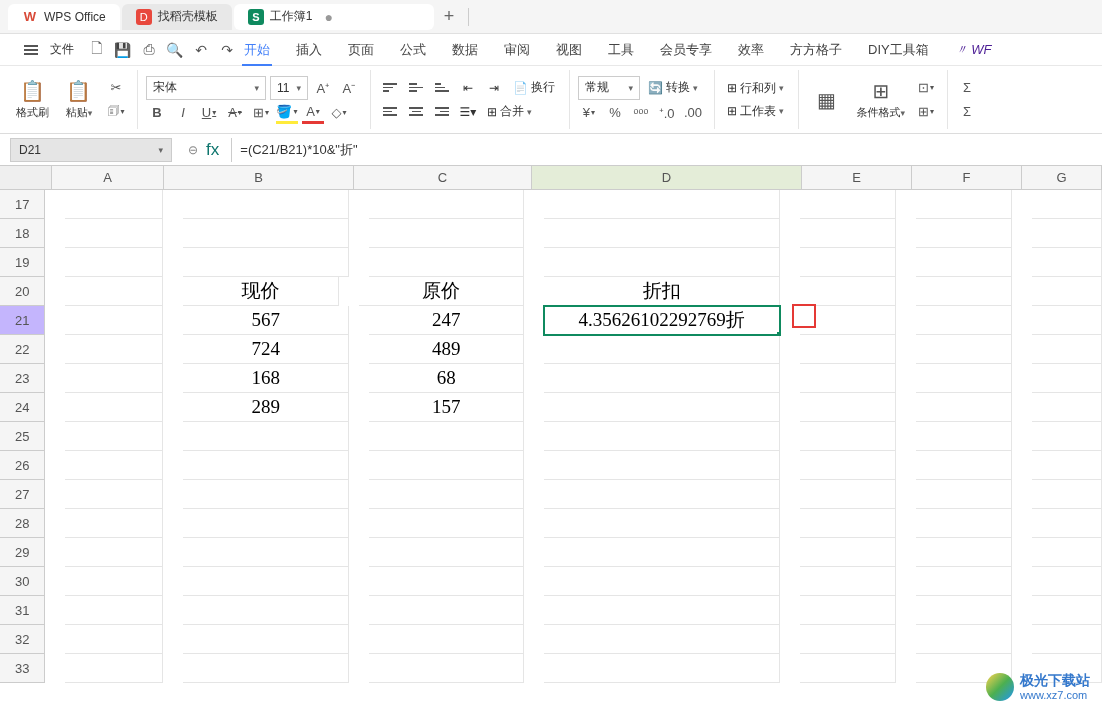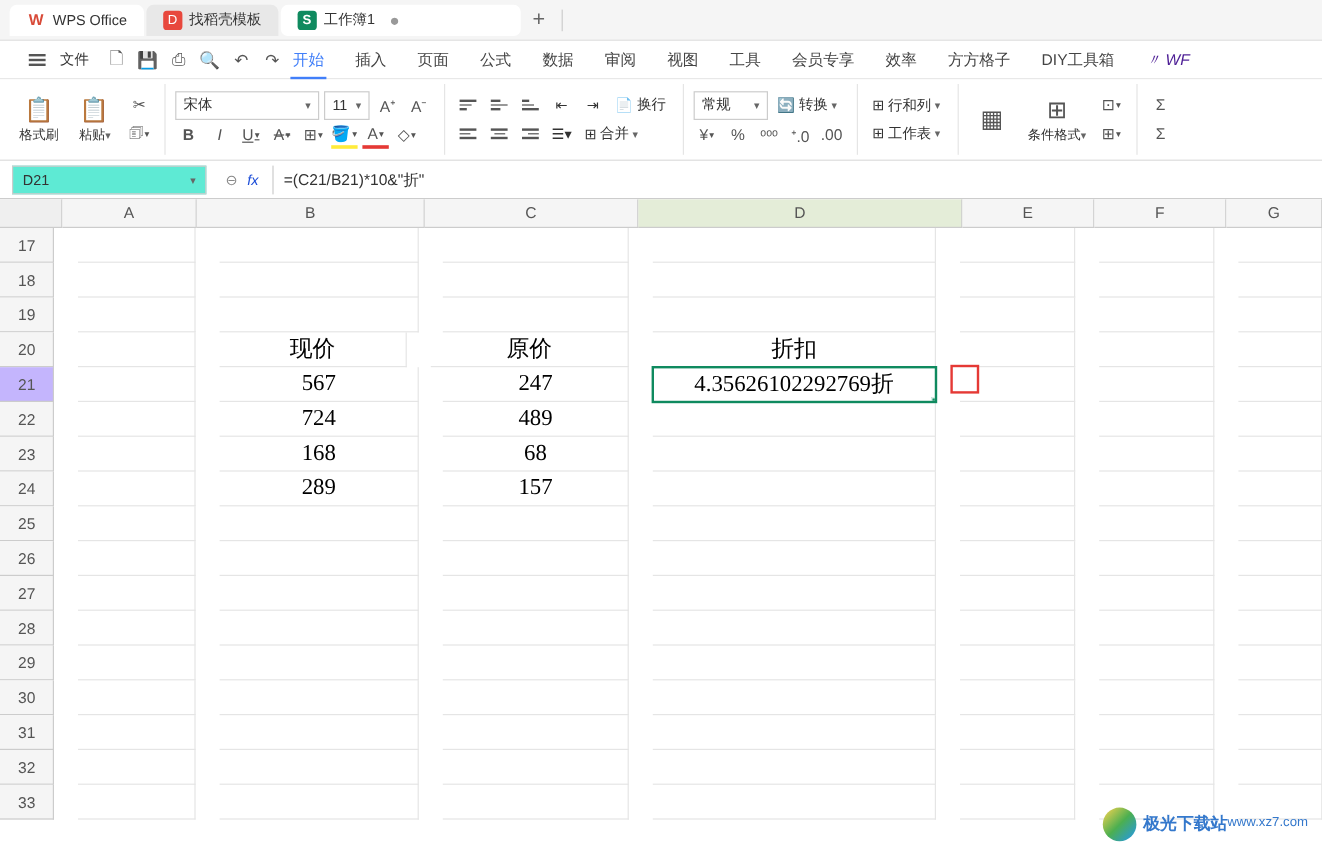--- a/index.html
+++ b/index.html
@@ -236,30 +236,30 @@
     }
     .name-box {
       width: 162px;
       height: 24px;
       border: 1px solid #ccc;
       margin: 0 8px 0 10px;
       display: flex;
       align-items: center;
       padding: 0 8px;
       justify-content: space-between;
-      background: #5eead4;
+      background: #e5e5e5;
     }
     .formula-tools {
       display: flex;
       align-items: center;
       gap: 8px;
       padding: 0 8px;
       color: #888;
     }
-    .fx-icon { font-style: italic; color: #1d4ed8; font-size: 12px; }
+    .fx-icon { color: #0f766e; font-size: 17px; }
     .formula-input {
       flex: 1;
       padding: 0 8px;
       color: #333;
       font-size: 13px;
       border-left: 1px solid #ccc;
       height: 24px;
       line-height: 24px;
       margin-left: 4px;
     }
@@ -362,21 +362,21 @@
       color: #4a90e2;
       font-size: 14px;
       z-index: 10;
     }
     .wm-swirl {
       width: 28px;
       height: 28px;
       border-radius: 50%;
       background: linear-gradient(135deg, #ffd54f, #4caf50, #2196f3);
     }
-    .wm-text { display: flex; flex-direction: row; line-height: 1.1; }
+    .wm-text { display: flex; flex-direction: column; line-height: 1.1; }
     .wm-main { font-weight: bold; color: #3478cc; }
     .wm-url { font-size: 11px; color: #3478cc; }
   </style>
 </head>
 <body>
 
 <div class="title-bar">
   <div class="app-tab wps">
     <span class="app-icon wps-logo">W</span>
     <span>WPS Office</span>

